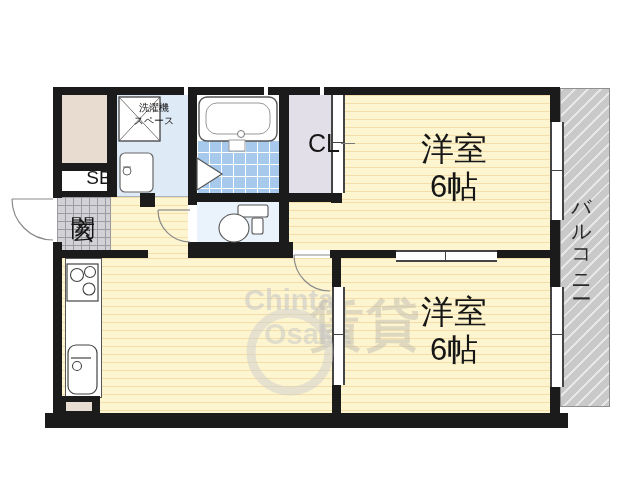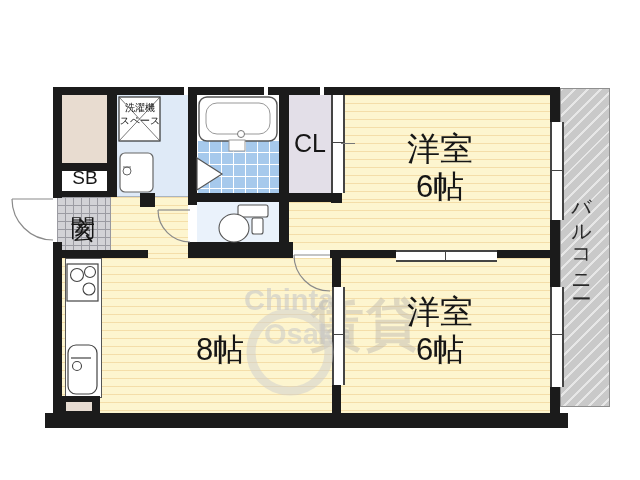--- a/index.html
+++ b/index.html
@@ -24,21 +24,21 @@
   .balcony{position:absolute;z-index:1;background:#c9c9c9;border:1px solid #8f8f8f;
      background-image:repeating-linear-gradient(135deg, rgba(255,255,255,.55) 0 2px, transparent 2px 9px);}
   .kitchen{position:absolute;z-index:2;background:#fff;border:1px solid #555;}
   .win{position:absolute;z-index:4;background:#fff;}
   .winv{border-left:2px solid #444;border-right:2px solid #444;}
   .winh{border-top:2px solid #444;border-bottom:2px solid #444;}
   .tickh{position:absolute;left:0;right:0;height:1px;background:#444;}
   .tickv{position:absolute;top:0;bottom:0;width:1px;background:#444;}
   .joint{position:absolute;z-index:4;background:#fff;}
   .lbl{position:absolute;z-index:6;color:#161616;line-height:1;}
-  .center{text-align:center;}
+  .center{text-align:center;margin-left:14px;}
   .vert{writing-mode:vertical-rl;text-orientation:upright;}
   .wm{position:absolute;z-index:2;font-weight:bold;line-height:1;}
   svg.fix{position:absolute;left:0;top:0;z-index:5;pointer-events:none;}
 </style>
 </head>
 <body>
 
 <div class="canvas">
 
   <div class="floor-y" style="left:342px;top:95px;width:208px;height:107px"></div>
@@ -156,16 +156,15 @@
   <div class="lbl vert" style="left:71px;top:198px;height:54px;font-size:24px">玄関</div>
   <div class="lbl center" style="left:117px;top:101px;width:46px;font-size:10px;line-height:1.3">
     <span style="display:block">洗濯機</span>
     <span style="display:block">スペース</span>
   </div>
   <div class="lbl center" style="left:287px;top:131px;width:46px;font-size:25px">CL</div>
   <div class="lbl center" style="left:340px;top:132px;width:200px;font-size:33px">洋室</div>
   <div class="lbl center" style="left:340px;top:171px;width:200px;font-size:31px">6帖</div>
   <div class="lbl center" style="left:340px;top:295px;width:200px;font-size:33px">洋室</div>
   <div class="lbl center" style="left:340px;top:334px;width:200px;font-size:31px">6帖</div>
-  <div class="lbl center" style="left:120px;top:334px;width:200px;font-size:31px">8帖</div>
   <div class="lbl vert" style="left:572px;top:185px;height:165px;font-size:20px;letter-spacing:3px;color:#2a2a2a">バルコニー</div>
 
 </div>
 
 </body></html>

